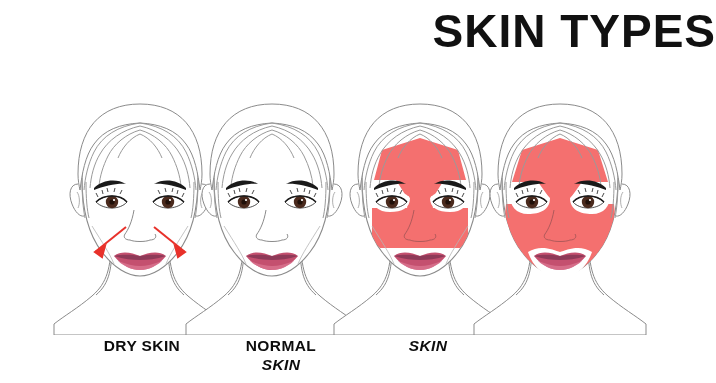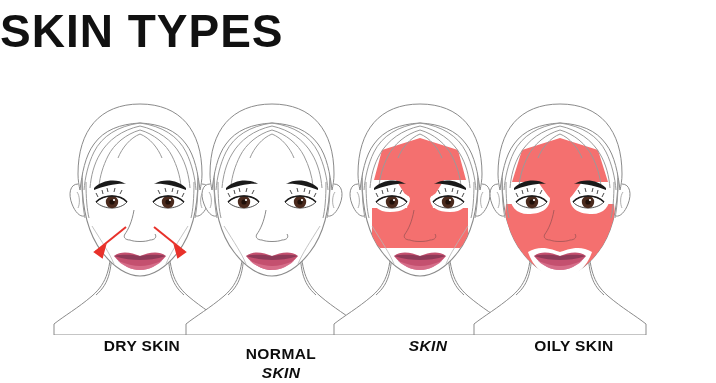--- a/index.html
+++ b/index.html
@@ -10,21 +10,21 @@
     overflow:hidden;
     position:relative;
   }
   #infographic{
     position:absolute;inset:0;
     width:716px;height:383px;
   }
   .title{
     position:absolute;
     top:8px;left:0;width:716px;
-    text-align:left;
+    text-align:right;
     font-size:46px;
     font-weight:bold;
     letter-spacing:1px;
     color:#111111;
     font-family:"Liberation Sans", sans-serif;
     line-height:1.0;
   }
   .faces{
     position:absolute;
     top:100px;left:0;width:716px;height:235px;
@@ -345,26 +345,22 @@
       </svg>
     </div>
 
   </div>
 
   <div class="labels">
     <div class="label" style="left:46px;">
       <span>DRY SKIN</span>
       <span class="l2"></span>
     </div>
-    <div class="label" style="left:185px;margin-top:8px;">
+    <div class="label" style="left:185px;">
       <span>NORMAL</span>
       <span class="l2">SKIN</span>
     </div>
     <div class="label" style="left:332px;">
       <span class="l2">SKIN</span>
     </div>
-    <div class="label" style="left:478px;">
-      <span>OILY SKIN</span>
-      <span class="l2"></span>
-    </div>
   </div>
 
 </div>
 
 </body></html>

